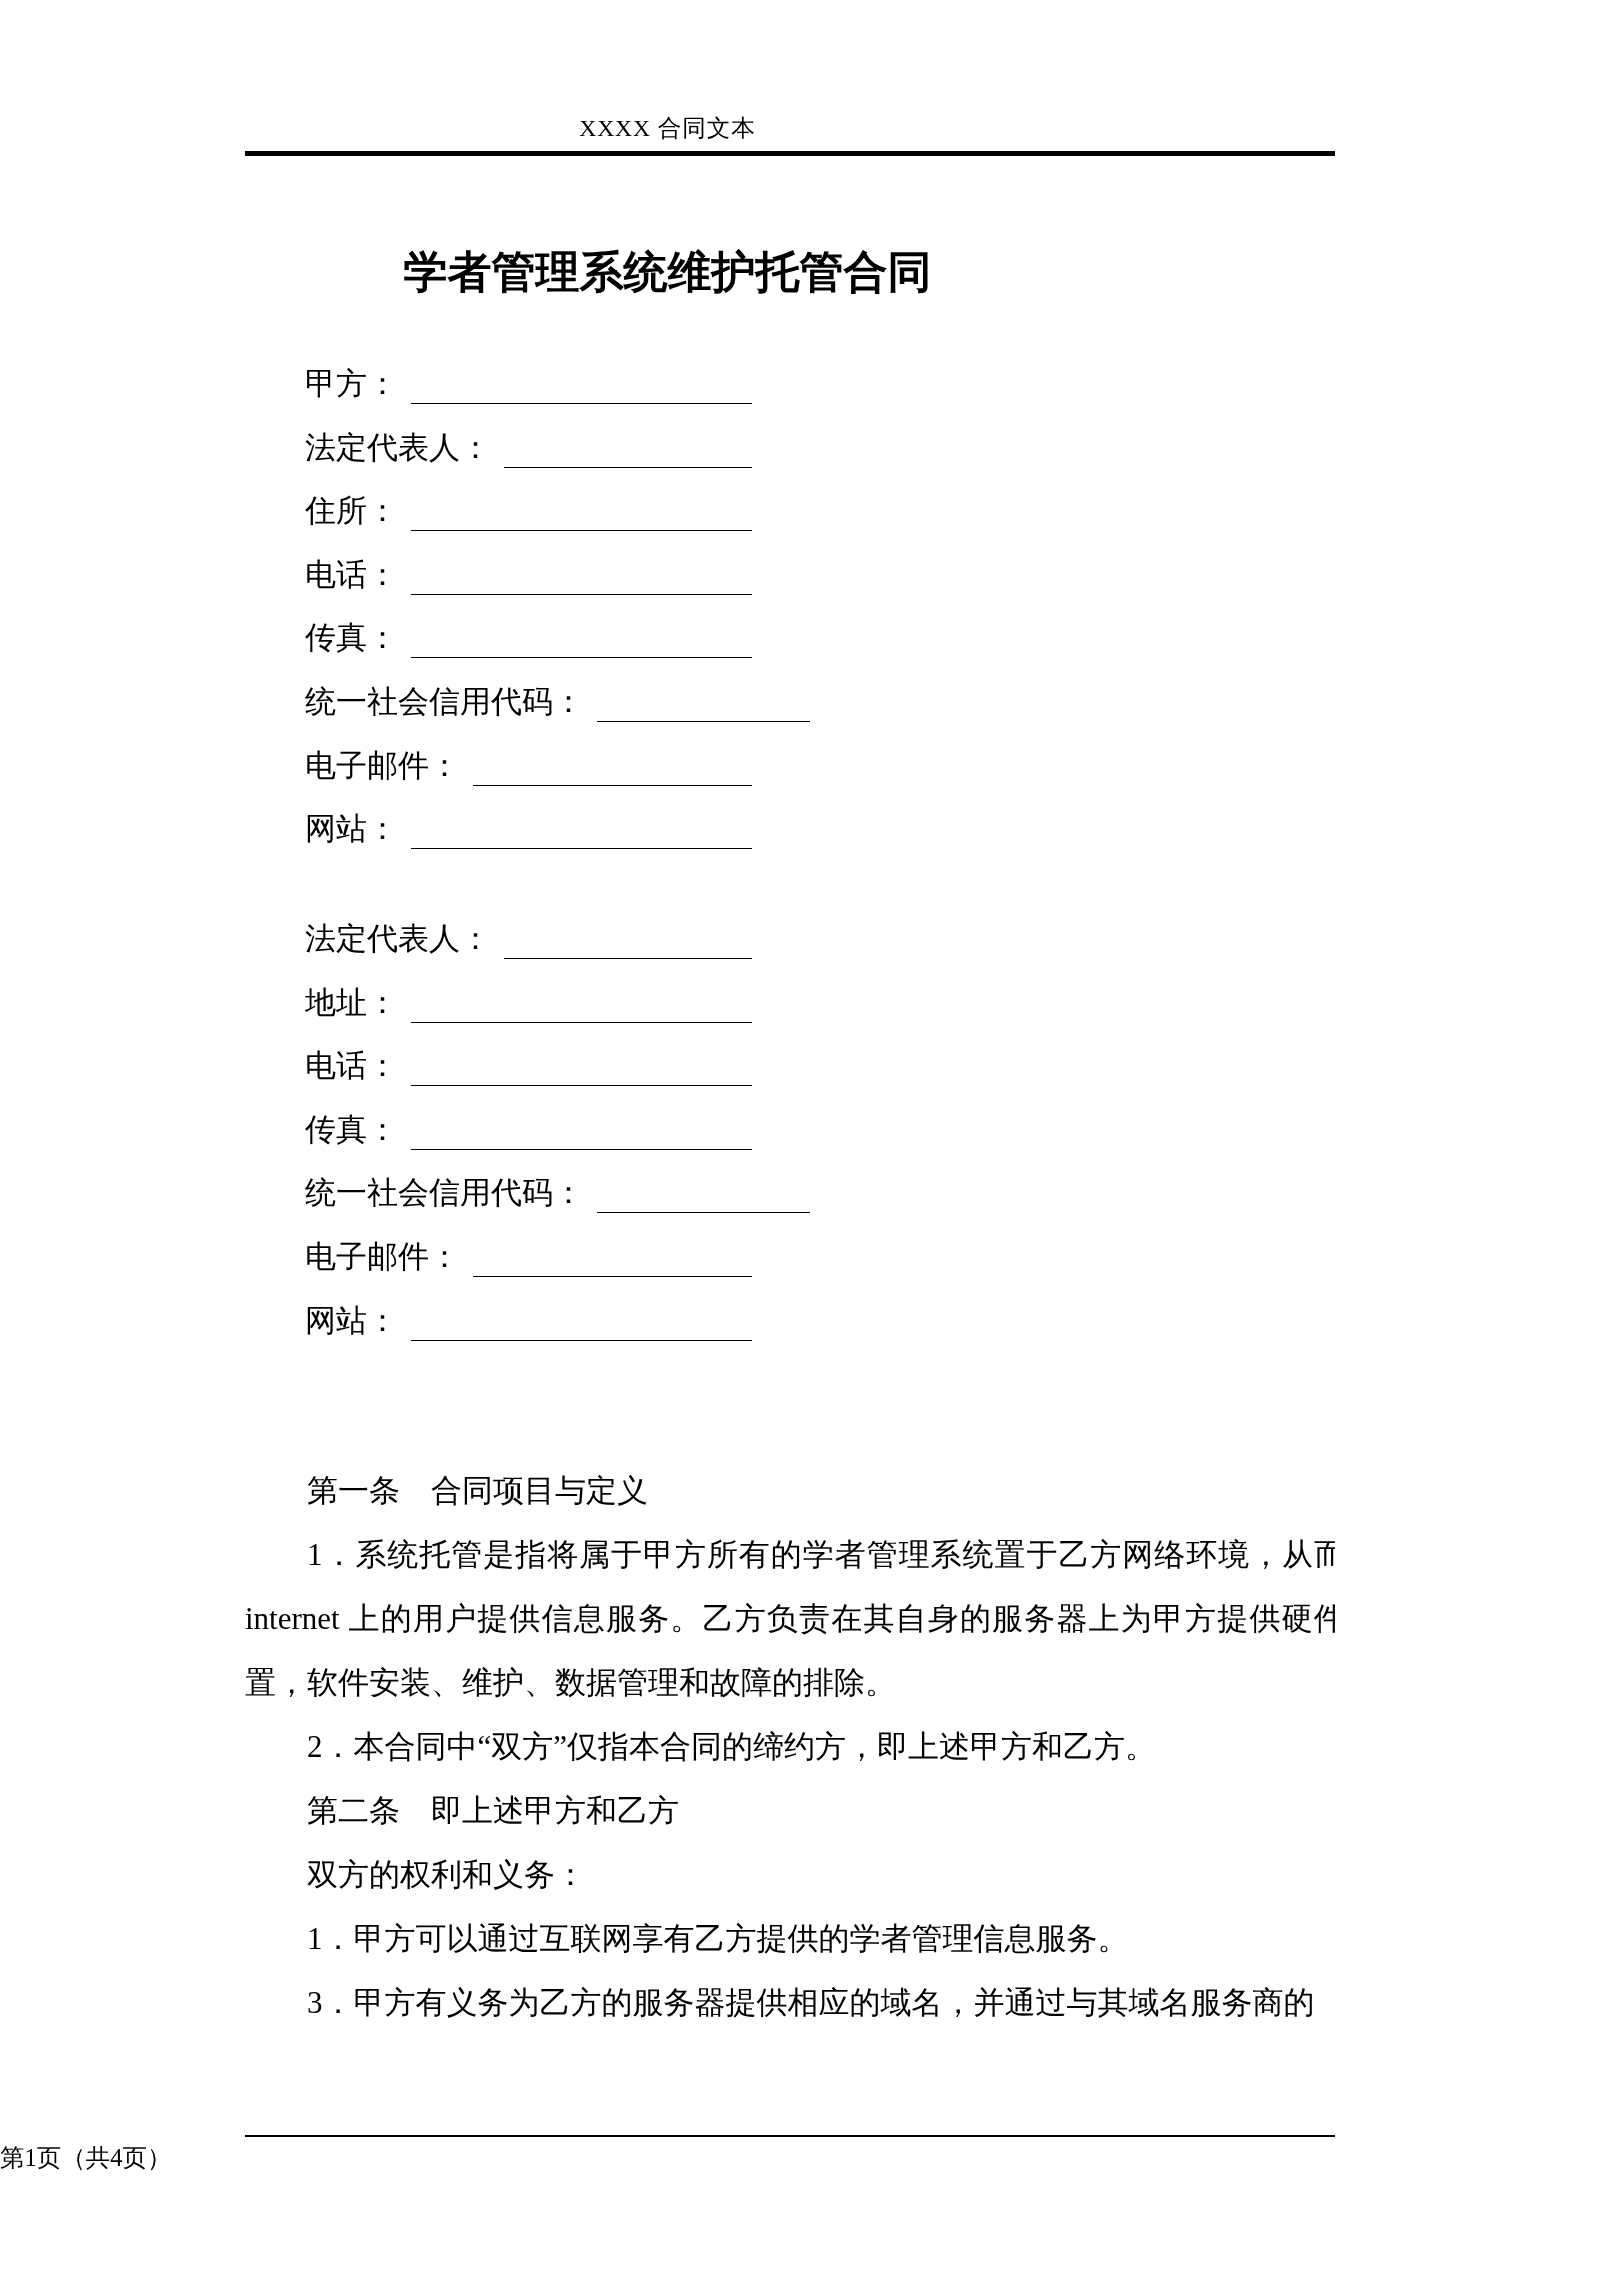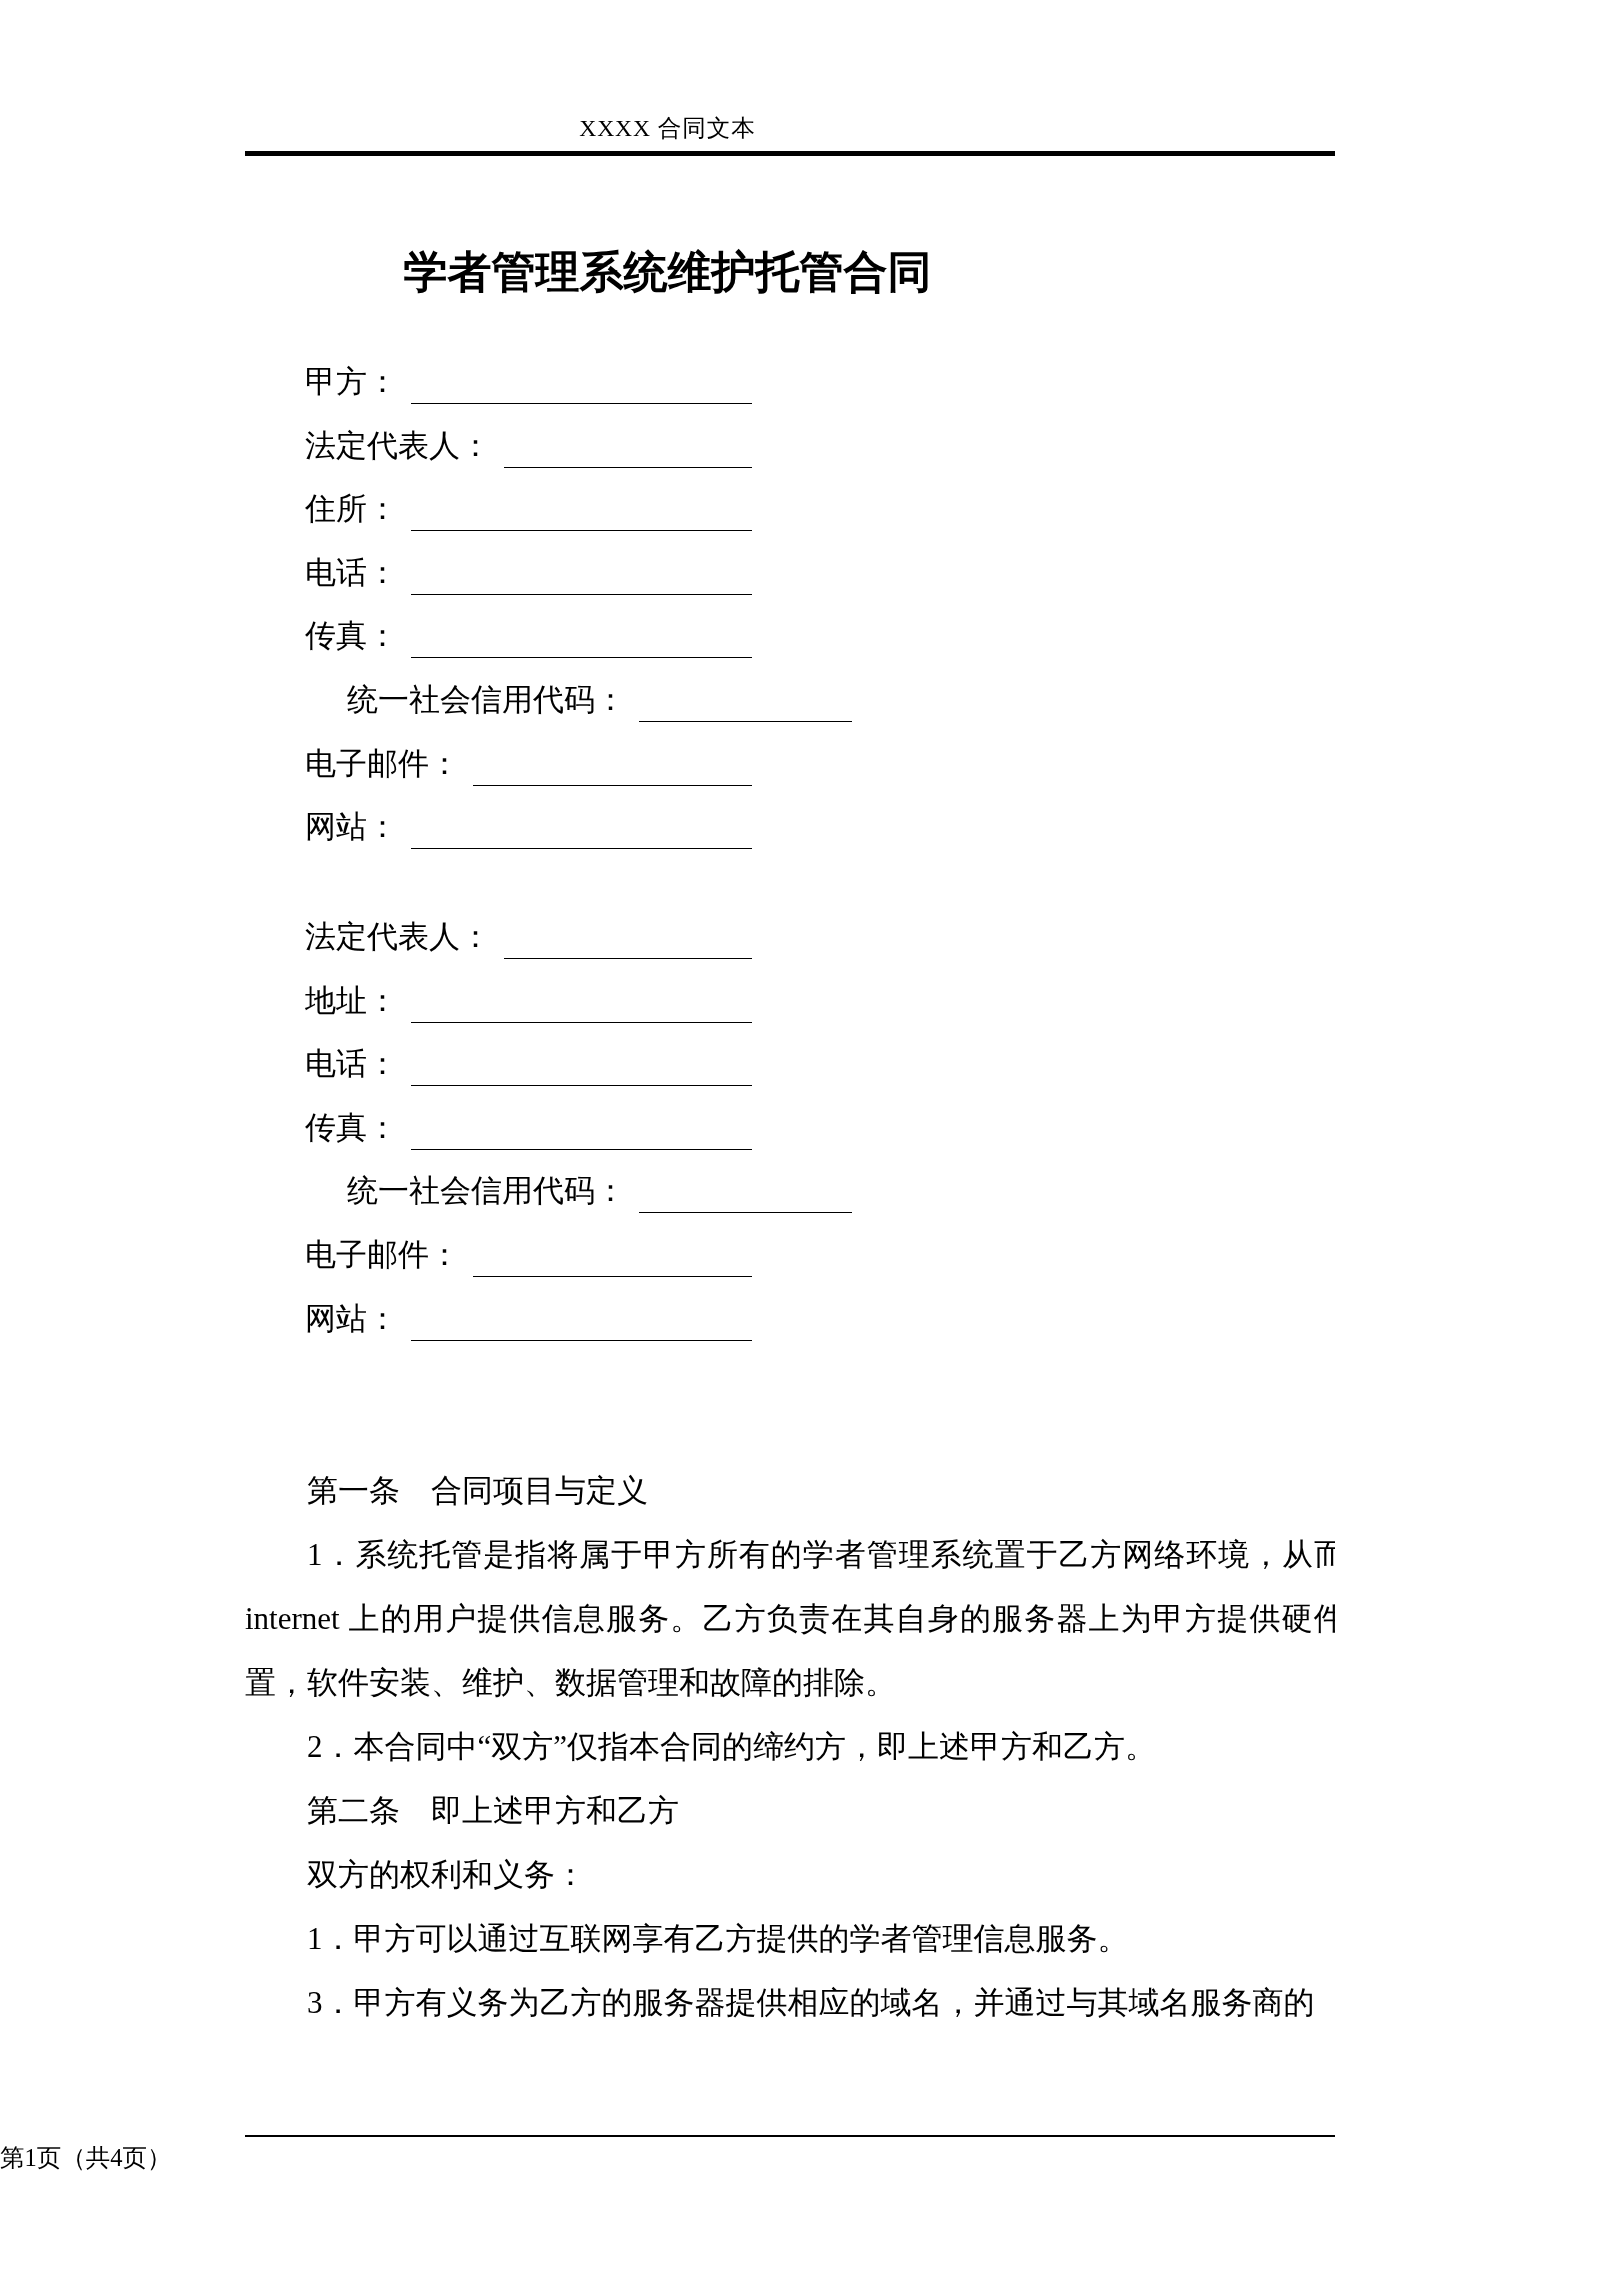--- a/index.html
+++ b/index.html
@@ -58,25 +58,24 @@
   .form-row {
     display: flex;
     align-items: stretch;
     width: 447px;
     height: 40px;
     margin-bottom: 23.6px;
     font-size: 31px;
     line-height: 40px;
     white-space: nowrap;
   }
-  .form-row.wide { width: 505px; margin-left: 42px; }
+  .form-row.wide { width: 505px; }
   .form-row .label {
     flex: 0 0 auto;
     padding-right: 12.7px;
-    font-family: Liberation Mono, monospace;
   }
   .form-row .blank {
     flex: 1 1 auto;
     border-bottom: 1.8px solid #000000;
   }
   
   .body-text {
     position: absolute;
     top: 1459px;
     left: 245px;

